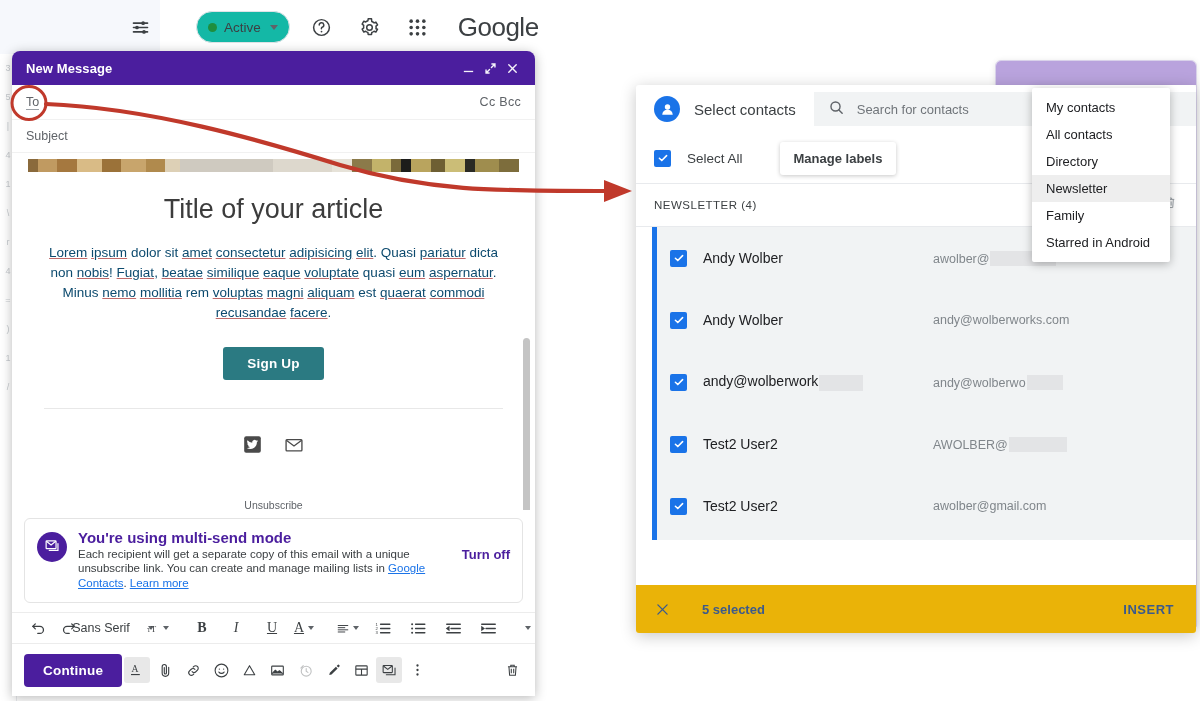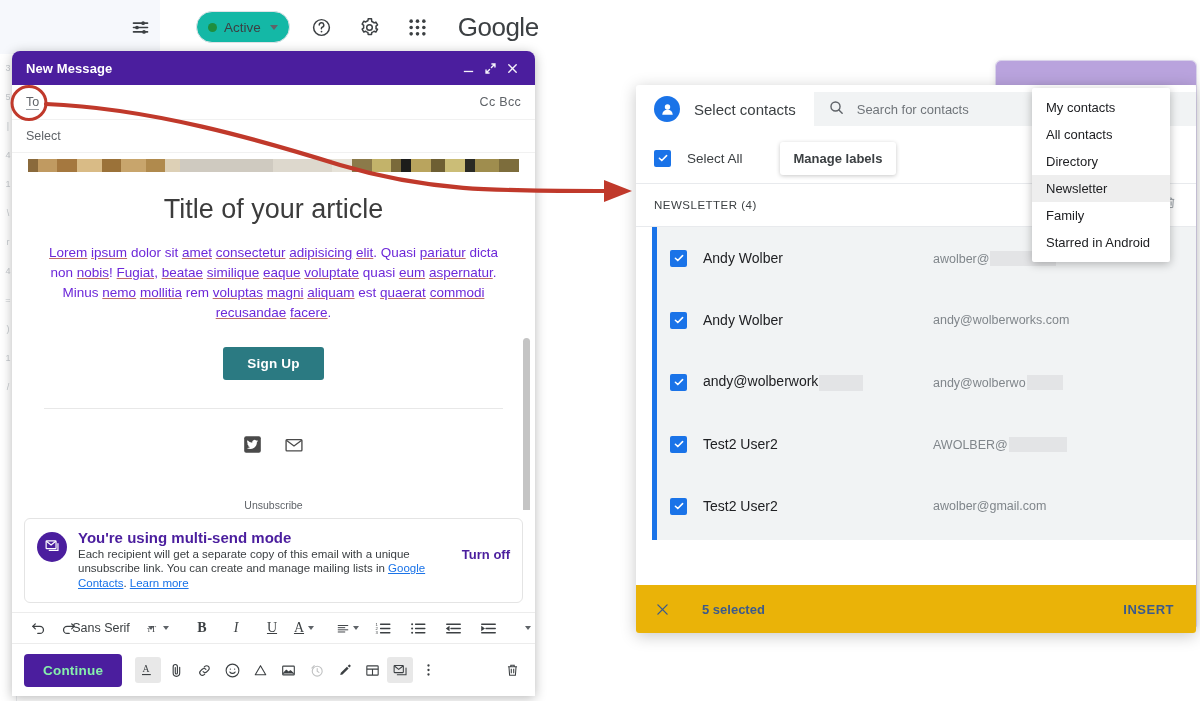--- a/index.html
+++ b/index.html
@@ -66,21 +66,21 @@
   #hero-banner{
     height:13px;margin:6px 16px 0 16px;
     background:
       linear-gradient(90deg,#8a6a3c 0 2%,#c09a61 2% 6%,#a5783f 6% 10%,#d9bb86 10% 15%,#9b7239 15% 19%,#c8a56c 19% 24%,#b08a4d 24% 28%,#ddd0b6 28% 31%,#cfcac0 31% 50%,#ddd8cd 50% 62%,#e6e2d8 62% 66%,#8b7a4a 66% 70%,#c3b36a 70% 74%,#7a6a3a 74% 76%,#1d1d1b 76% 78%,#b9a45e 78% 82%,#6e5f33 82% 85%,#cbbd77 85% 89%,#2a2a24 89% 91%,#9f8d4e 91% 96%,#7d6d3c 96% 100%);
   }
   #mail-title{
     text-align:center;font-size:27px;color:#3c3c3c;margin:22px 0 18px 0;font-weight:normal;
     font-family:"Liberation Sans",sans-serif;
   }
   #mail-para{
-    text-align:center;font-size:13.5px;line-height:20px;color:#6d28d9;
+    text-align:center;font-size:13.5px;line-height:20px;color:#0c4a6e;
     margin:16px 36px;
   }
   #mail-para u{text-decoration:underline;text-decoration-color:#c06a6a;text-decoration-style:solid;}
   #signup-wrap{text-align:center;margin-top:24px;}
   #signup-btn{
     display:inline-block;background:#2b7a82;color:#fff;font-size:13.5px;font-weight:bold;
     padding:9px 24px;border-radius:3px;letter-spacing:.2px;
   }
   #mail-divider{height:1px;background:#e8e8e8;margin:28px 32px 0 32px;}
   #social-row{display:flex;justify-content:center;gap:22px;margin-top:26px;color:#4a4a4a;}
@@ -113,22 +113,22 @@
   .ft-btn{height:24px;min-width:22px;display:flex;align-items:center;justify-content:center;padding:0 3px;font-size:13px;color:#3c4043;}
   .ft-sep{width:1px;height:17px;background:#e0e0e0;margin:0 6px;}
   .ft-caret{width:0;height:0;border-left:3.5px solid transparent;border-right:3.5px solid transparent;border-top:4.5px solid #5f6368;margin-left:4px;}
   #font-name{font-size:12.5px;color:#3c4043;white-space:nowrap;}
 
   
   #send-toolbar{
     height:52px;display:flex;align-items:center;padding:0 10px 0 12px;flex:0 0 auto;gap:2px;
   }
   #continue-btn{
-    background:#4b1e9e;color:#86efac;font-size:13.5px;font-weight:bold;
-    padding:9px 19px;border-radius:4px;letter-spacing:.2px;margin-right:11px;
+    background:#4b1e9e;color:#ffffff;font-size:13.5px;font-weight:bold;
+    padding:9px 19px;border-radius:4px;letter-spacing:.2px;
   }
   .st-btn{width:26px;height:26px;display:flex;align-items:center;justify-content:center;color:#3c4043;border-radius:3px;}
   .st-btn.active{background:#e8e8e8;}
   .st-btn.dim{opacity:.32;}
   #trash-btn{margin-left:auto;width:26px;height:26px;display:flex;align-items:center;justify-content:center;color:#3c4043;}
 
   
   #annotation{left:0;top:0;width:1200px;height:701px;pointer-events:none;}
 
   
@@ -285,21 +285,21 @@
       </svg>
     </div>
   </div>
 
   <div id="compose-to-row">
     <span id="to-label">To</span>
     <span id="ccbcc">Cc Bcc</span>
   </div>
 
   <div id="compose-subject-row">
-    <span id="subject-label">Select</span>
+    <span id="subject-label">Subject</span>
   </div>
 
   <div id="compose-body">
     <div id="mail-canvas">
       <div id="hero-banner"></div>
       <div id="mail-title">Title of your article</div>
       <div id="mail-para"><u>Lorem</u><span> </span><u>ipsum</u><span> dolor sit </span><u>amet</u><span> </span><u>consectetur</u><span> </span><u>adipisicing</u><span> </span><u>elit</u><span>. Quasi </span><u>pariatur</u><span> dicta non </span><u>nobis</u><span>! </span><u>Fugiat</u><span>, </span><u>beatae</u><span> </span><u>similique</u><span> </span><u>eaque</u><span> </span><u>voluptate</u><span> quasi </span><u>eum</u><span> </span><u>aspernatur</u><span>. Minus </span><u>nemo</u><span> </span><u>mollitia</u><span> rem </span><u>voluptas</u><span> </span><u>magni</u><span> </span><u>aliquam</u><span> est </span><u>quaerat</u><span> </span><u>commodi</u><span> </span><u>recusandae</u><span> </span><u>facere</u><span>.</span></div>
       <div id="signup-wrap">
         <span id="signup-btn">Sign Up</span>
       </div>

